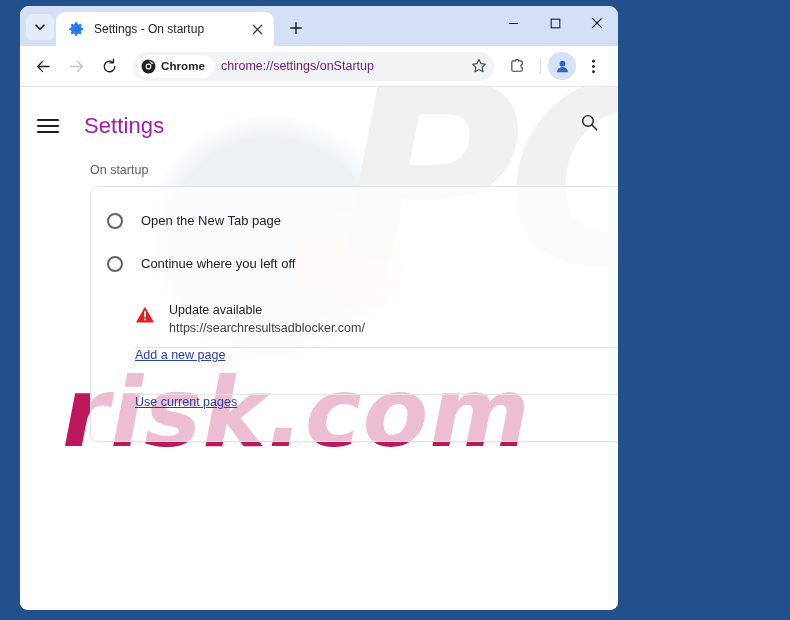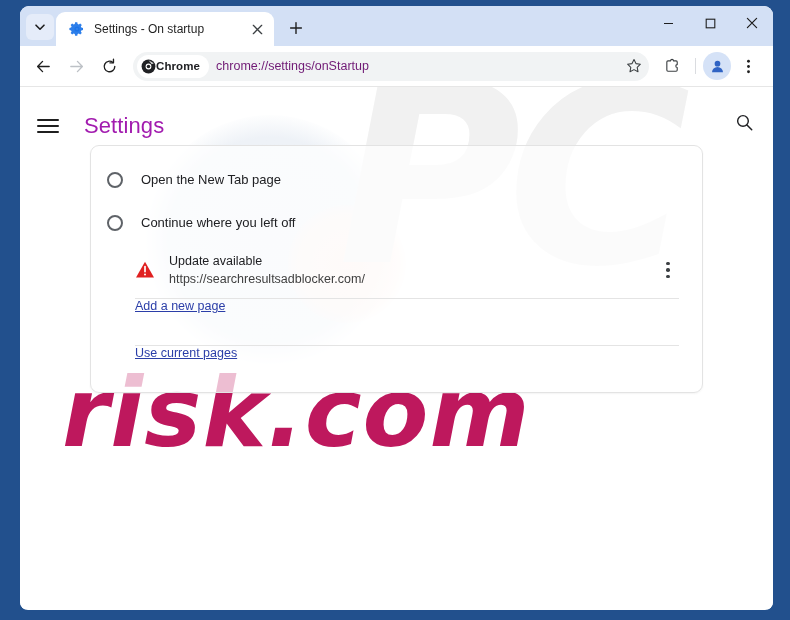--- a/index.html
+++ b/index.html
@@ -16,21 +16,21 @@
   .window-frame {
     position: absolute;
     left: 0; top: 0;
     width: 790px; height: 620px;
     background: #22508d;
   }
 
   .window {
     position: absolute;
     left: 20px; top: 6px;
-    width: 753px; height: 604px;
+    width: 598px; height: 604px;
     background: #ffffff;
     border-radius: 9px 9px 8px 8px;
     overflow: hidden;
   }
 
   
   .tabstrip {
     position: relative;
     height: 40px;
     background: #d3e0f5;
@@ -132,20 +132,21 @@
     gap: 7px;
     cursor: text;
   }
 
   .chrome-chip {
     height: 23px;
     background: #ffffff;
     border-radius: 12px;
     display: flex;
     align-items: center;
+    gap: 5px;
     padding: 0 9px 0 4px;
     flex: none;
   }
   .chrome-chip-label {
     font-size: 11.5px;
     font-weight: bold;
     color: #202124;
     letter-spacing: 0.1px;
   }
 
@@ -313,21 +314,21 @@
 
   
   .entry-row {
     display: flex;
     align-items: center;
     padding: 8px 12px 10px 44px;
     gap: 14px;
     min-height: 52px;
   }
   .warn-icon { flex: none; display: block; }
-  .entry-text { flex: 1; min-width: 0; }
+  .entry-text { flex: 1; min-width: 0; margin-top: 8px; }
   .entry-title {
     font-size: 12.5px;
     color: #202124;
     line-height: 1.45;
     white-space: nowrap;
     overflow: hidden;
     text-overflow: ellipsis;
   }
   .entry-url {
     font-size: 12.5px;
@@ -506,20 +507,21 @@
         </div>
         <div class="settings-title">Settings</div>
         <div class="search-btn">
           <svg width="19" height="19" viewBox="0 0 20 20">
             <circle cx="8.4" cy="8.4" r="5.6" stroke="#202124" stroke-width="1.5" fill="none"></circle>
             <path d="M12.6 12.6 L17.6 17.6" stroke="#202124" stroke-width="1.5" stroke-linecap="round"></path>
           </svg>
         </div>
       </div>
 
+      <div class="section-label">On startup</div>
 
       <div class="card">
 
         <div class="radio-row">
           <span class="radio"></span>
           <span class="radio-label">Open the New Tab page</span>
         </div>
 
         <div class="radio-row">
           <span class="radio"></span>

